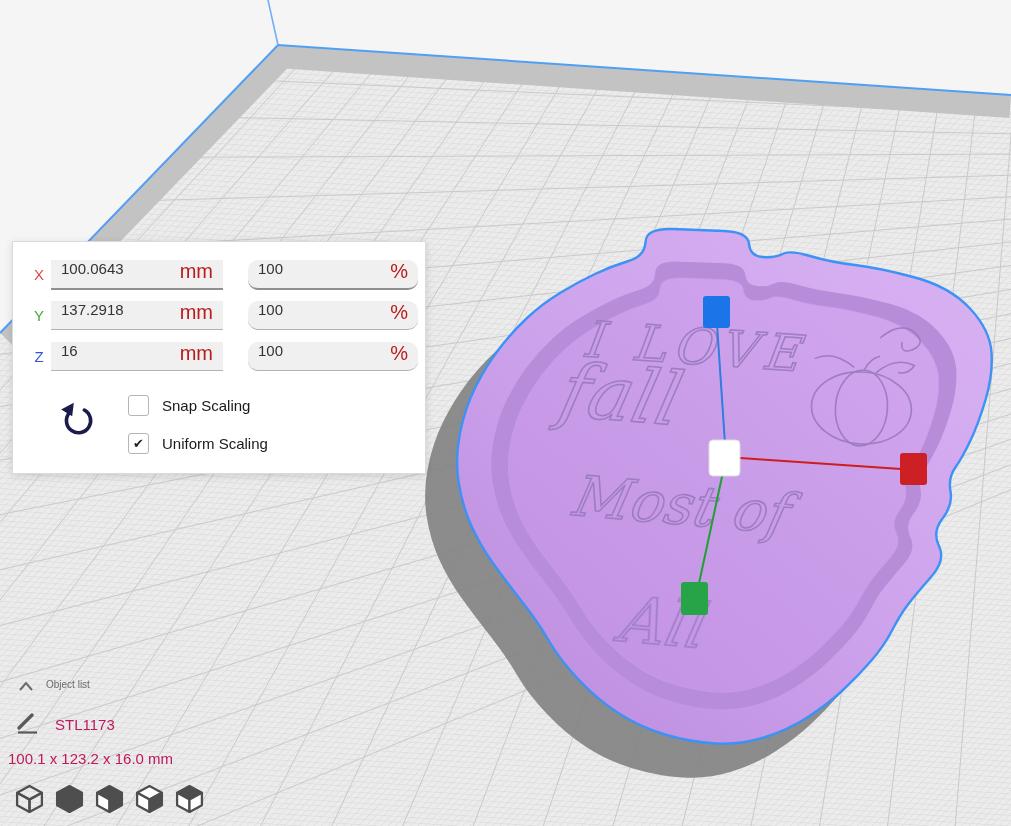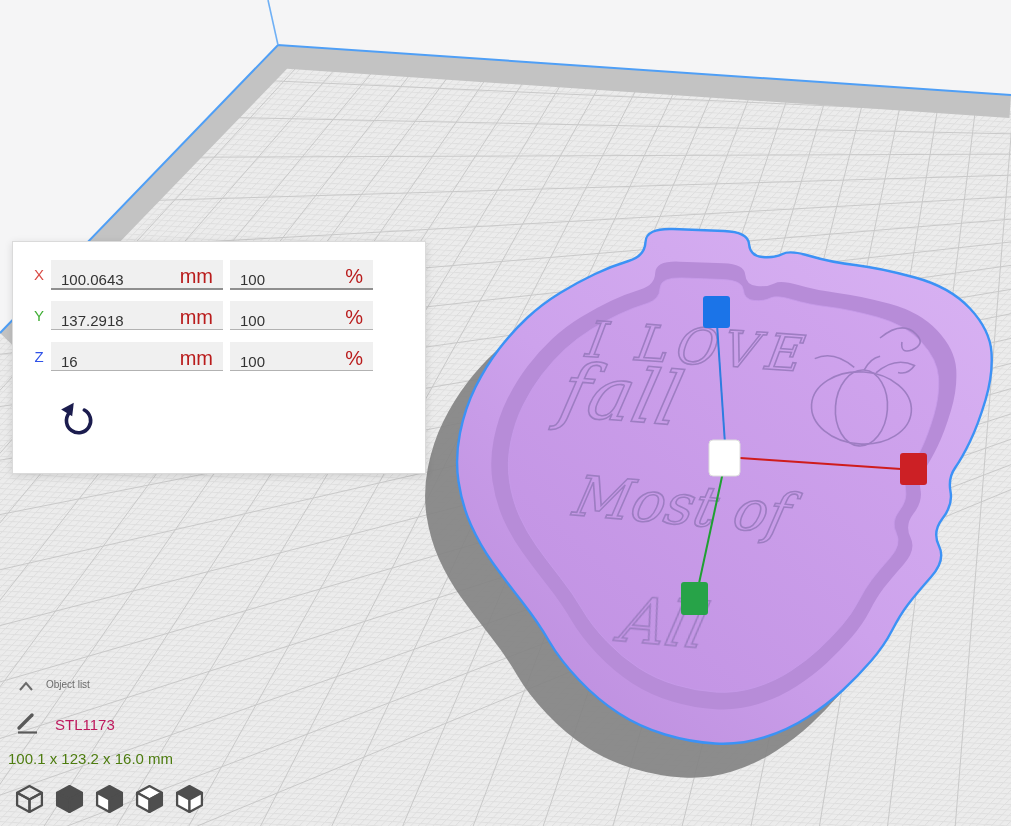--- a/index.html
+++ b/index.html
@@ -21,44 +21,44 @@
     box-shadow:0 2px 8px rgba(0,0,0,0.12);
   }
   .sp-row{display:flex;align-items:center;margin:10px 14px 0 14px;height:31px;}
   .sp-row.first{margin-top:17px;}
   .axis-label{width:24px;text-align:center;font-size:15px;flex:none;}
   .axis-x{color:#d94b45;}
   .axis-y{color:#3fae34;}
   .axis-z{color:#2f52e8;}
   .sp-field{
     height:29px;background:#f0f0f0;border-bottom:1px solid #b2b2b2;
-    display:flex;align-items:flex-end;justify-content:space-between;
+    display:flex;align-items:flex-start;justify-content:space-between;
     padding:0 10px;box-sizing:border-box;flex:none;
   }
   .sp-row.first .sp-field{border-bottom:2px solid #8f8f8f;height:30px;}
   .sp-field .val{font-size:15px;color:#333;}
   .sp-field .unit{font-size:20px;color:#b91c1c;}
   .field-mm{width:172px;margin-left:0;}
-  .field-pct{width:143px;margin-left:7px;}
+  .field-pct{width:170px;margin-left:25px;border-radius:10px;}
   .sp-reset{position:absolute;left:46px;top:158px;width:38px;height:40px;cursor:pointer;background:none;border:none;padding:0;}
   .sp-checks{position:absolute;left:115px;top:153px;}
   .check-row{display:flex;align-items:center;margin-bottom:17px;}
   .checkbox{
     width:19px;height:19px;border:1px solid #b5b5b5;border-radius:3px;background:#fff;
     display:flex;align-items:center;justify-content:center;
     font-size:13px;color:#222;flex:none;
   }
   .check-label{margin-left:13px;font-size:15px;color:#1a1a1a;}
 
   
   .obj-caret{position:absolute;left:17px;top:680px;}
   .obj-title{position:absolute;left:46px;top:679px;font-size:10px;color:#6a6a6a;}
   .obj-pencil{position:absolute;left:16px;top:712px;}
   .obj-item{position:absolute;left:55px;top:716px;font-size:15px;color:#be185d;}
-  .obj-dims{position:absolute;left:8px;top:750px;font-size:15px;color:#4d7c0f;}
+  .obj-dims{position:absolute;left:8px;top:750px;font-size:15px;color:#be185d;}
 
   
   .view-toolbar{position:absolute;left:14px;top:783px;display:flex;gap:9px;}
   .view-btn{width:31px;height:31px;background:none;border:none;padding:0;cursor:pointer;}
 </style>
 </head>
 <body>
 
 <div class="stage">
 
@@ -205,20 +205,30 @@
       </div>
     </div>
 
     <button class="sp-reset" title="">
       <svg width="38" height="40" viewBox="0 0 36 38">
         <path d="M24 9.5 A11.5 11.5 0 1 1 9.5 12.5" fill="none" stroke="#1b1c4e" stroke-width="3.4" stroke-linecap="round"></path>
         <polygon points="2,9 14,2.5 12.5,15.5" fill="#1b1c4e"></polygon>
       </svg>
     </button>
 
+    <div class="sp-checks">
+      <div class="check-row">
+        <span class="checkbox"></span>
+        <span class="check-label">Snap Scaling</span>
+      </div>
+      <div class="check-row">
+        <span class="checkbox">✔</span>
+        <span class="check-label">Uniform Scaling</span>
+      </div>
+    </div>
   </div>
 
   <svg class="obj-caret" width="18" height="12" viewBox="0 0 18 12">
     <path d="M3,10 L9,3 L15,10" fill="none" stroke="#6a6a6a" stroke-width="2"></path>
   </svg>
   <div class="obj-title">Object list</div>
 
   <svg class="obj-pencil" width="24" height="23" viewBox="0 0 24 23">
     <path d="M3,16 L16,3" stroke="#5a5a5a" stroke-width="3.4" stroke-linecap="round"></path>
     <path d="M2,20.5 H21" stroke="#5a5a5a" stroke-width="2.2"></path>

